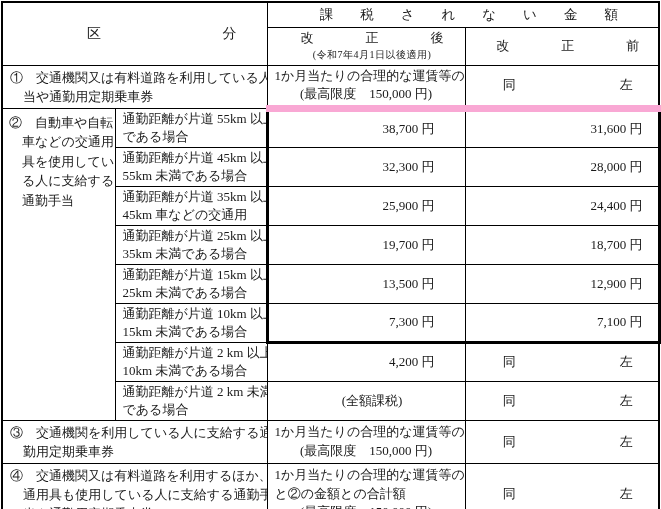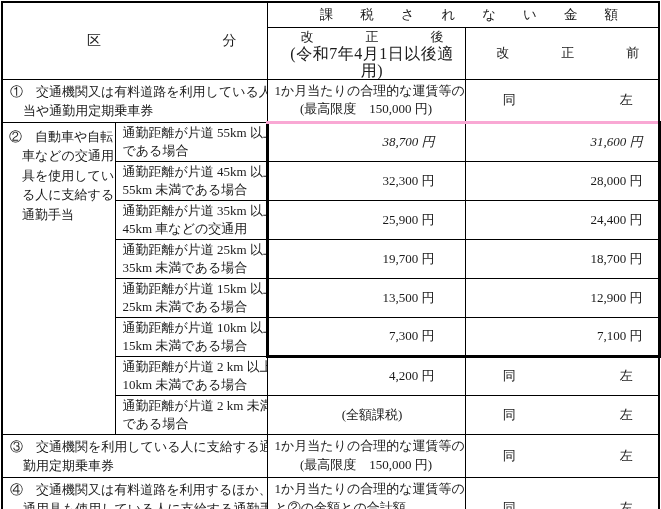--- a/index.html
+++ b/index.html
@@ -18,32 +18,32 @@
     padding:0; vertical-align:middle; overflow:hidden;
     word-break:break-all;
   }
   .center { text-align:center;padding-left:12px; }
   .rubric {
     display:flex; justify-content:space-between;
     padding:0 30px 0 84px; font-size:14px;
   }
   .taxfree { font-size:13.5px; }
   .hd-after div { line-height:17px; }
-  .note { font-size:16px; letter-spacing:0.5px; }
+  .note { font-size:10px; letter-spacing:0.5px; }
   .cat { text-align:left; padding:2px 3px 2px 7px; line-height:19px; vertical-align:middle; }
   .cat div, .limit div, .cond div, .sec2 div { white-space:nowrap; }
   .sec2 { vertical-align:top; text-align:left; padding:4px 2px 0 6px; line-height:19.5px; }
   .cond { text-align:left; padding:1px 2px 1px 7px; line-height:18px; }
   .limit { padding:1px 2px; line-height:18.5px; }
   .tl { text-align:left; padding-left:5px; }
   .tc { text-align:center; }
   .amt-a { text-align:right; padding-right:30px; }
   .amt-b { text-align:right; padding-right:15px; }
   
-  .bt { border-top:3px solid #f9a8d4;font-style:italic; }
+  .bt { border-top:7px solid #f9a8d4; }
   .bb { border-bottom:3px solid #000; }
   .bl { border-left:3px solid #000; }
   .br { border-right:3px solid #000;margin-left:21px; }
 </style>
 </head>
 <body>
 
 <div class="page">
 <table class="main">
 <colgroup>

